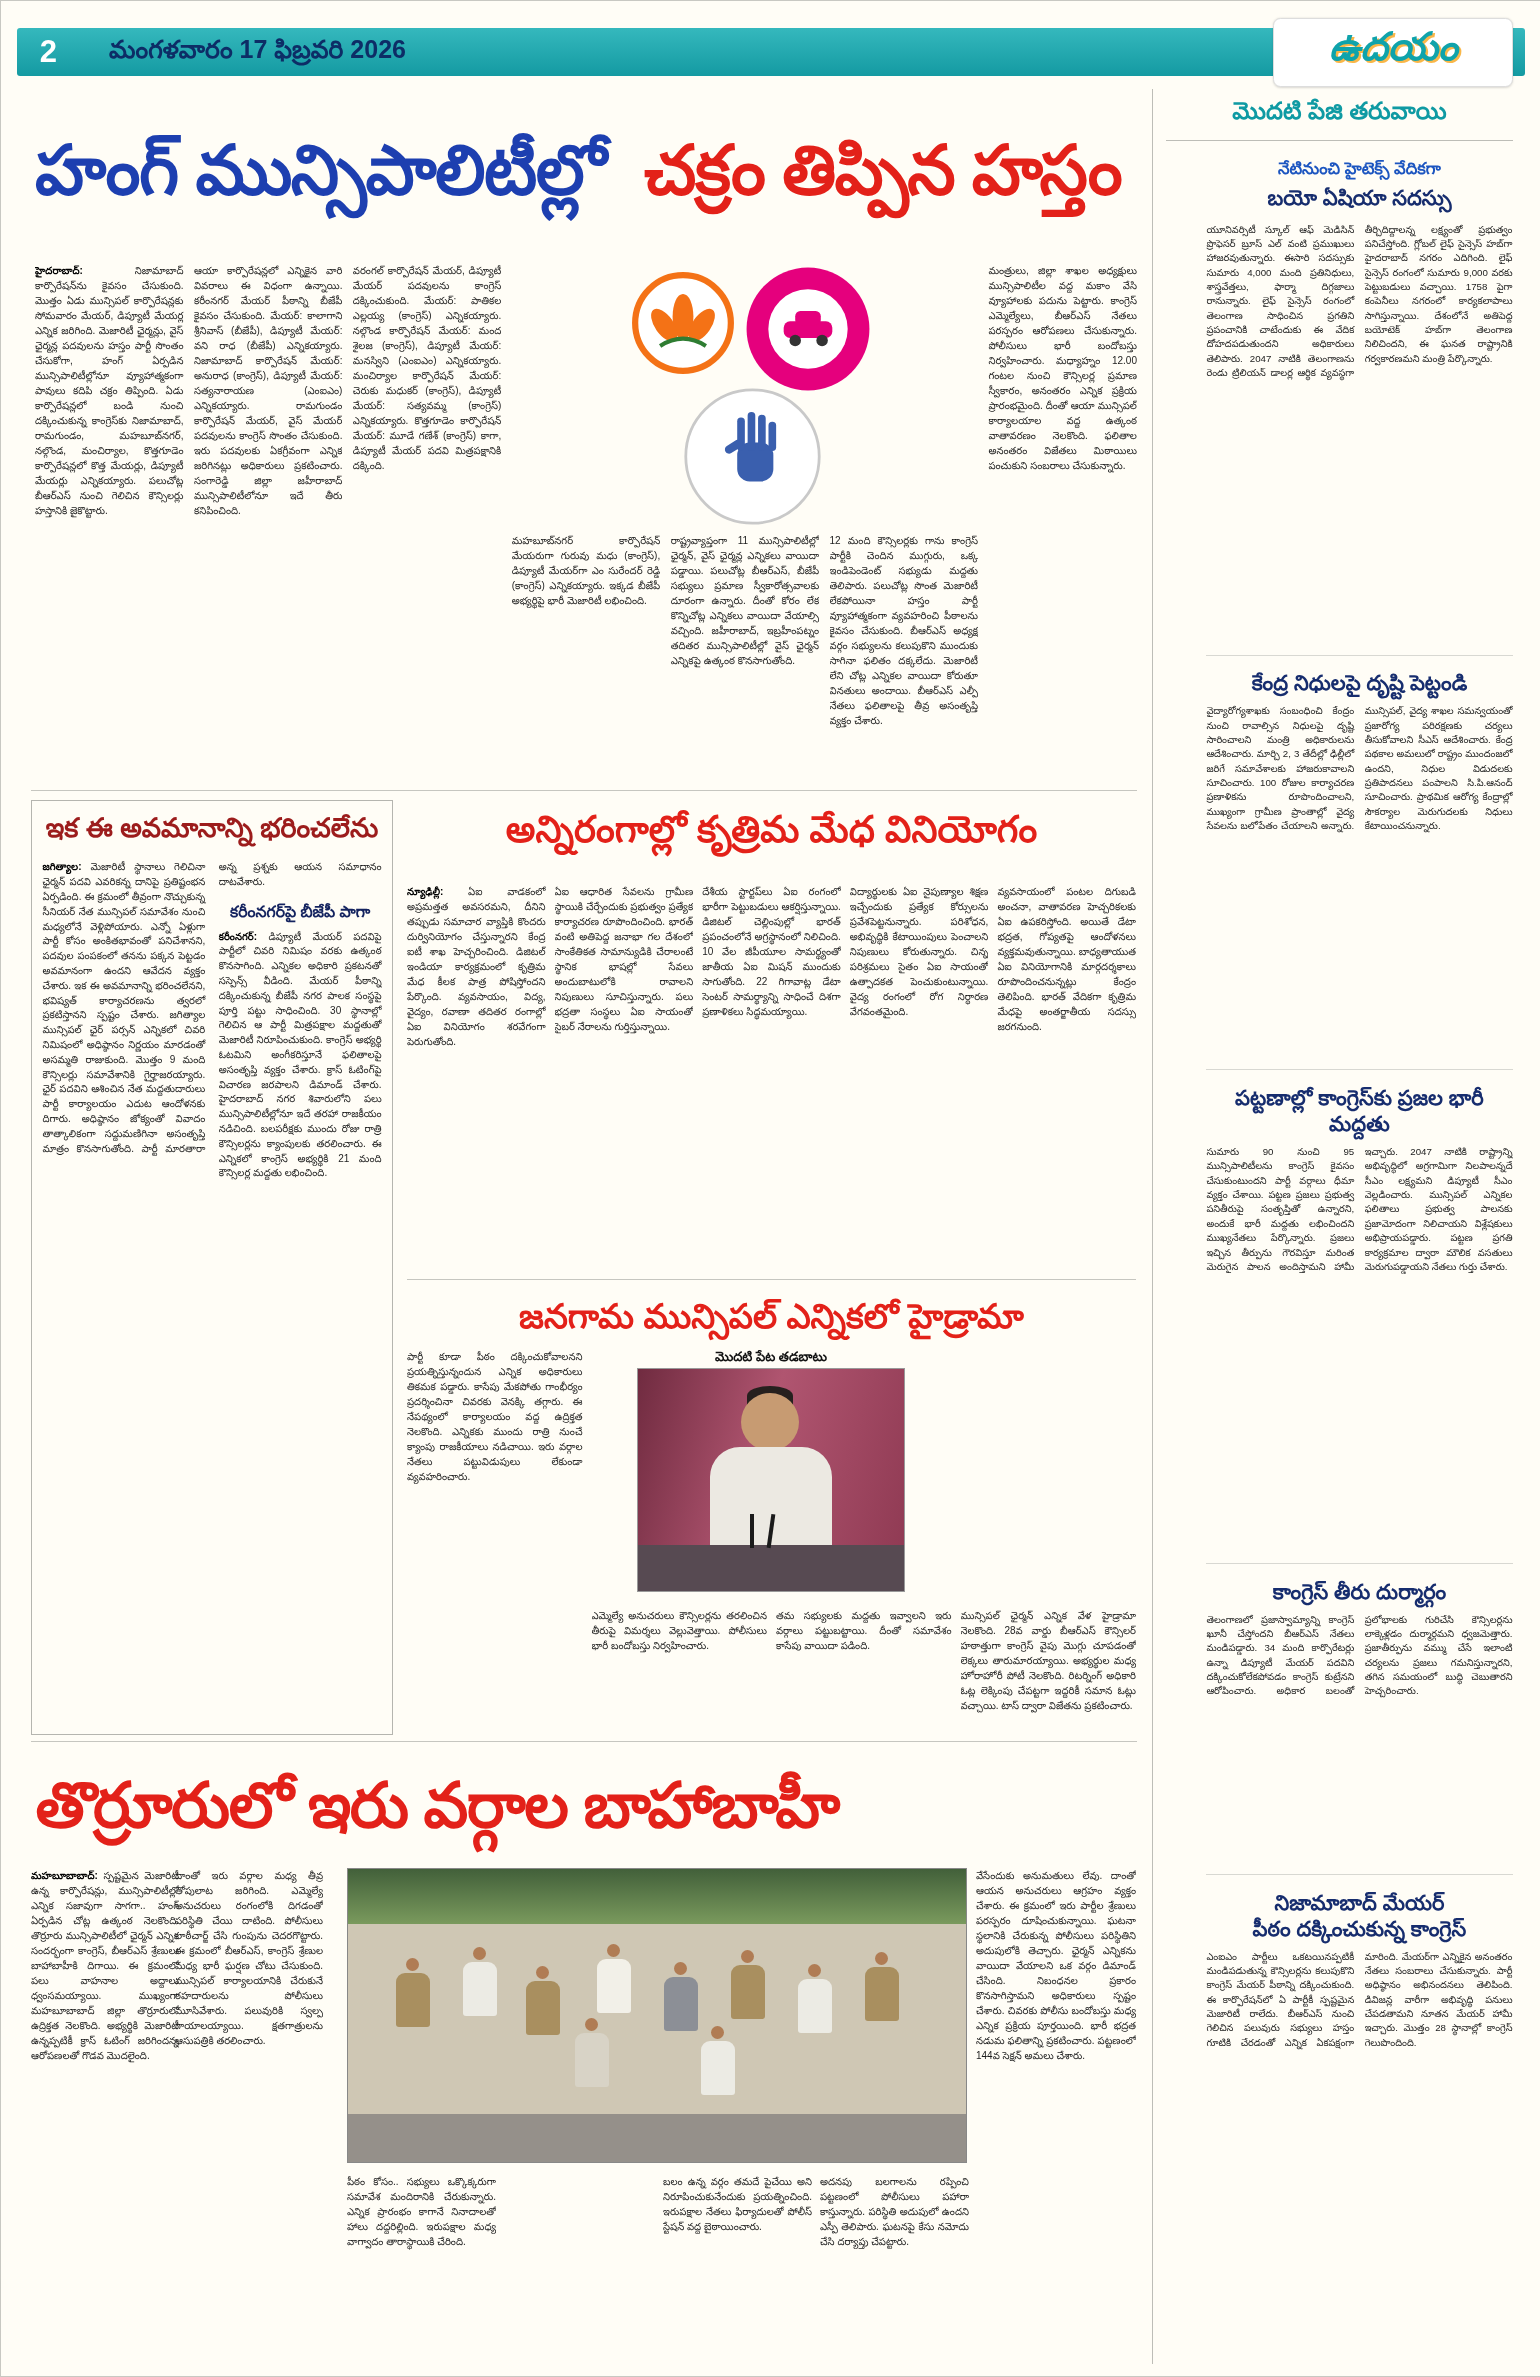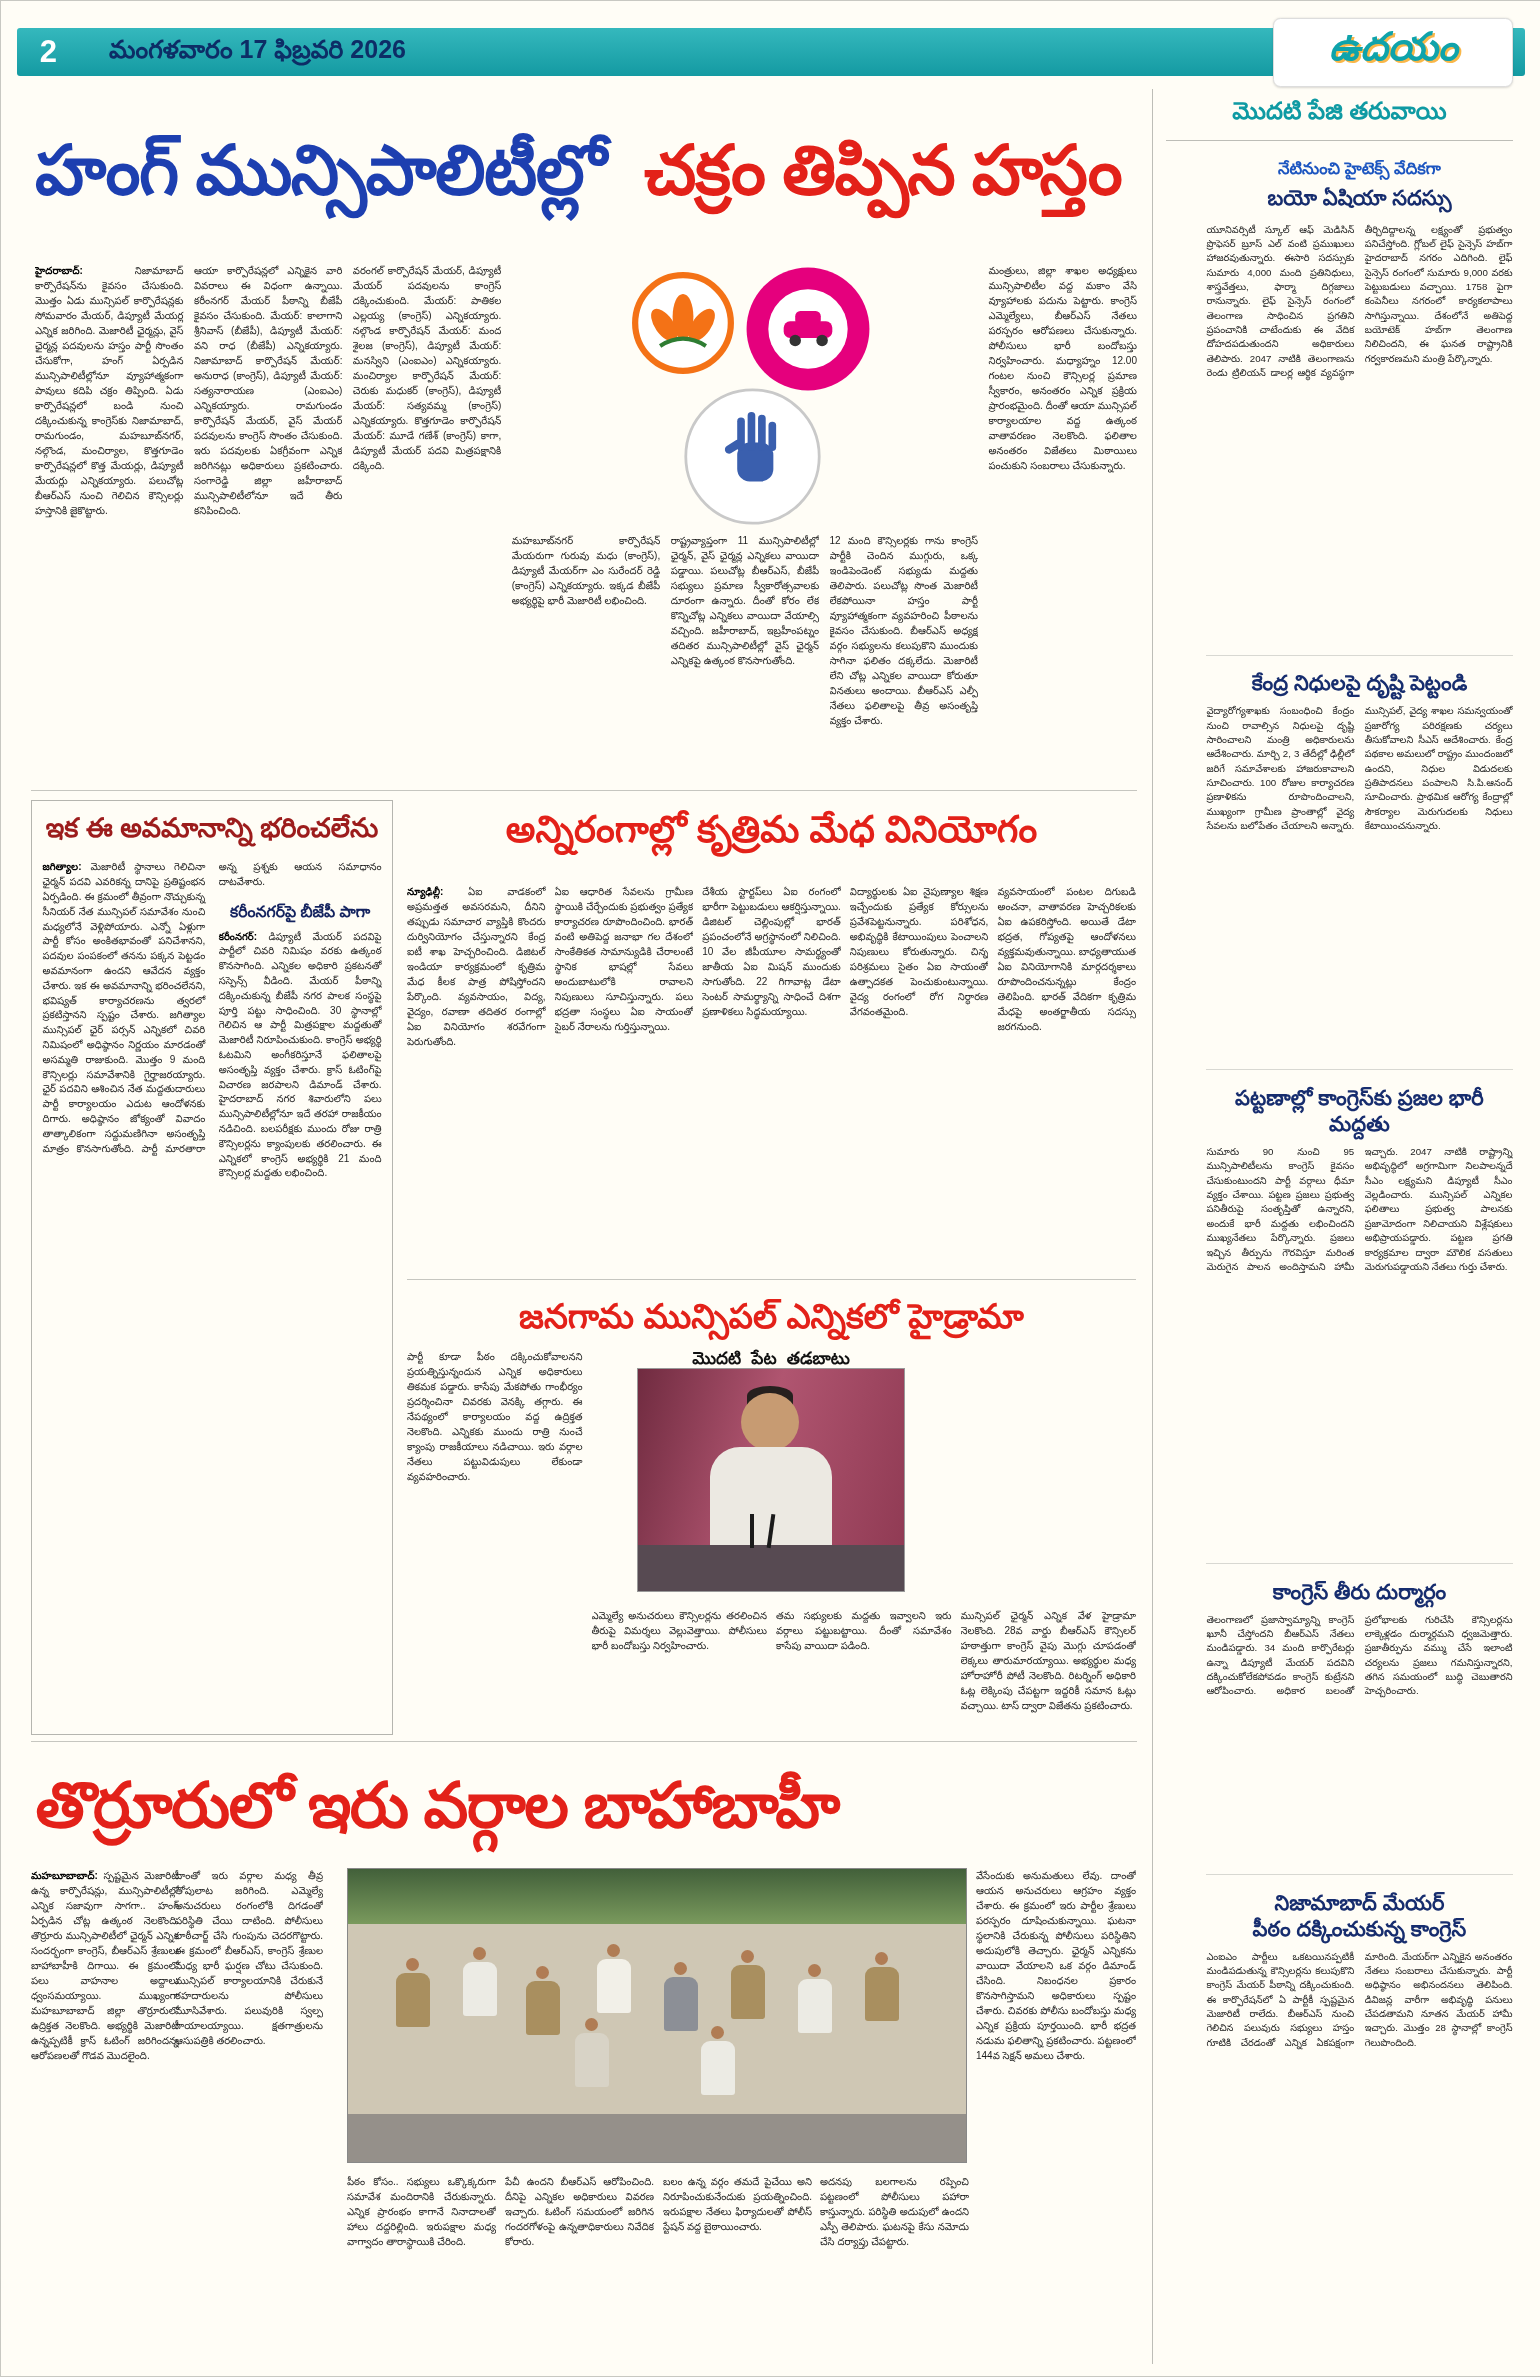--- a/index.html
+++ b/index.html
@@ -48,21 +48,21 @@
   
   .mid-right { position: absolute; left: 406px; top: 799px; width: 729px; height: 935px; }
   .red-head { color: #e32119; font-weight: 800; text-align: center; overflow: hidden; white-space: nowrap; }
   .ai-head { font-size: 37px; height: 63px; line-height: 60px; }
   .ai-body { display: flex; gap: 9px; height: 386px; margin-top: 21px; }
   .mid-divider { border-top: 0.7px solid #c6c6c0; margin: 9px 0; }
   .jg-head { font-size: 34px; height: 57px; line-height: 54px; }
   .jg-body { position: relative; display: flex; gap: 9px; height: 403px; margin-top: 3px; }
   .pad-photo { padding-top: 259px; }
   .jg-photo-wrap { position: absolute; left: 230px; top: 0; width: 268px; height: 252px; background: #fffdf6; }
-  .jg-standfirst { font-size: 17px; font-weight: 800; text-align: center; height: 19.4px; color: #111; overflow: hidden; font-family: Liberation Mono, monospace; }
+  .jg-standfirst { font-size: 13px; font-weight: 800; text-align: center; height: 19.4px; color: #111; overflow: hidden; }
   .jg-photo { position: relative; width: 268px; height: 224px; overflow: hidden;
     background: linear-gradient(105deg, #702b40, #b05570 45%, #8e3952); border: 0.7px solid #999; }
   .jg-head-circle { position: absolute; left: 103px; top: 24px; width: 58px; height: 58px; border-radius: 50%; background: #c79b72; }
   .jg-hair { position: absolute; left: 109px; top: 16.4px; width: 46px; height: 19.4px; border-radius: 50% 50% 0 0; background: #26201e; }
   .jg-shirt { position: absolute; left: 72px; top: 78px; width: 122px; height: 104px; border-radius: 30px 30px 0 0; background: #ece9e2; }
   .jg-podium { position: absolute; left: 0; bottom: 0; width: 100%; height: 46px; background: #574a52; }
   .jg-mic { position: absolute; width: 3.7px; height: 34px; background: #1b1b1b; bottom: 43px; }
 
   
   .bottom-article { position: absolute; left: 30px; top: 1748px; width: 1106px; height: 616px; overflow: hidden; }
@@ -274,21 +274,20 @@
             <div class="fig-head"></div>
             <div class="fig-body" style="background:#d8d3c6;"></div>
           </div>
         <div class="fig" style="left:350px; top:157px;">
             <div class="fig-head"></div>
             <div class="fig-body" style="background:#ecebe4;"></div>
           </div>
       </div>
 
       <div class="under-col u-0">పీఠం కోసం.. సభ్యులు ఒక్కొక్కరుగా సమావేశ మందిరానికి చేరుకున్నారు. ఎన్నిక ప్రారంభం కాగానే నినాదాలతో హాలు దద్దరిల్లింది. ఇరుపక్షాల మధ్య వాగ్వాదం తారాస్థాయికి చేరింది.</div>
-      <div class="under-col u-1">పేచీ ఉందని బీఆర్ఎస్ ఆరోపించింది. దీనిపై ఎన్నికల అధికారులు వివరణ ఇచ్చారు. ఓటింగ్ సమయంలో జరిగిన గందరగోళంపై ఉన్నతాధికారులు నివేదిక కోరారు.</div>
       <div class="under-col u-2">బలం ఉన్న వర్గం తమదే పైచేయి అని నిరూపించుకునేందుకు ప్రయత్నించింది. ఇరుపక్షాల నేతలు ఫిర్యాదులతో పోలీస్ స్టేషన్ వద్ద బైఠాయించారు.</div>
       <div class="under-col u-3">అదనపు బలగాలను రప్పించి పట్టణంలో పోలీసులు పహారా కాస్తున్నారు. పరిస్థితి అదుపులో ఉందని ఎస్పీ తెలిపారు. ఘటనపై కేసు నమోదు చేసి దర్యాప్తు చేపట్టారు.</div>
 
       <div class="abs-col b-side">వేసేందుకు అనుమతులు లేవు. దాంతో ఆయన అనుచరులు ఆగ్రహం వ్యక్తం చేశారు. ఈ క్రమంలో ఇరు పార్టీల శ్రేణులు పరస్పరం దూషించుకున్నాయి. ఘటనా స్థలానికి చేరుకున్న పోలీసులు పరిస్థితిని అదుపులోకి తెచ్చారు. ఛైర్మన్ ఎన్నికను వాయిదా వేయాలని ఒక వర్గం డిమాండ్ చేసింది. నిబంధనల ప్రకారం కొనసాగిస్తామని అధికారులు స్పష్టం చేశారు. చివరకు పోలీసు బందోబస్తు మధ్య ఎన్నిక ప్రక్రియ పూర్తయింది. భారీ భద్రత నడుమ ఫలితాన్ని ప్రకటించారు. పట్టణంలో 144వ సెక్షన్ అమలు చేశారు.</div>
     </div>
   </div>
 
   <div class="sidebar">
     <div class="sidebar-title">మొదటి పేజి తరువాయి</div>
 

